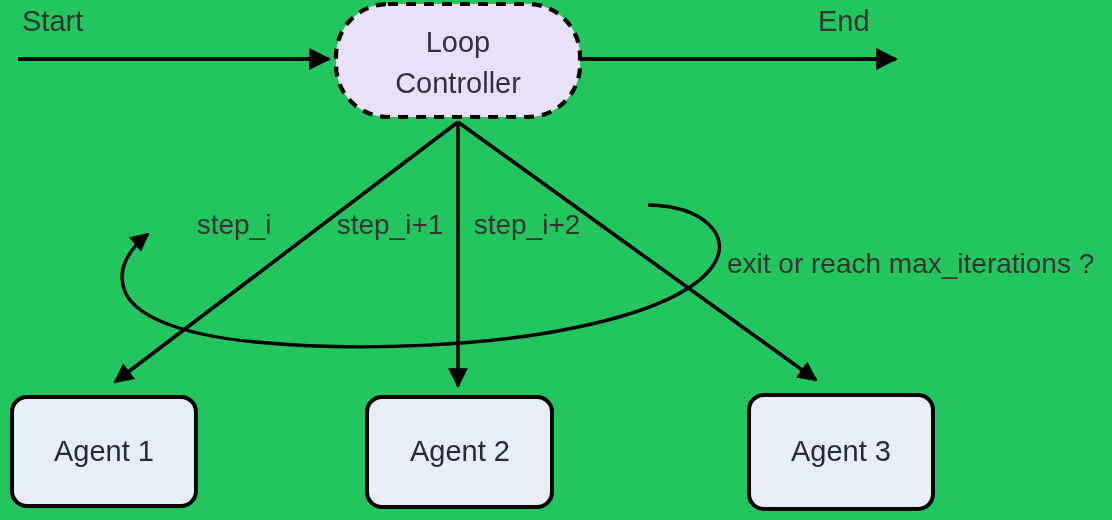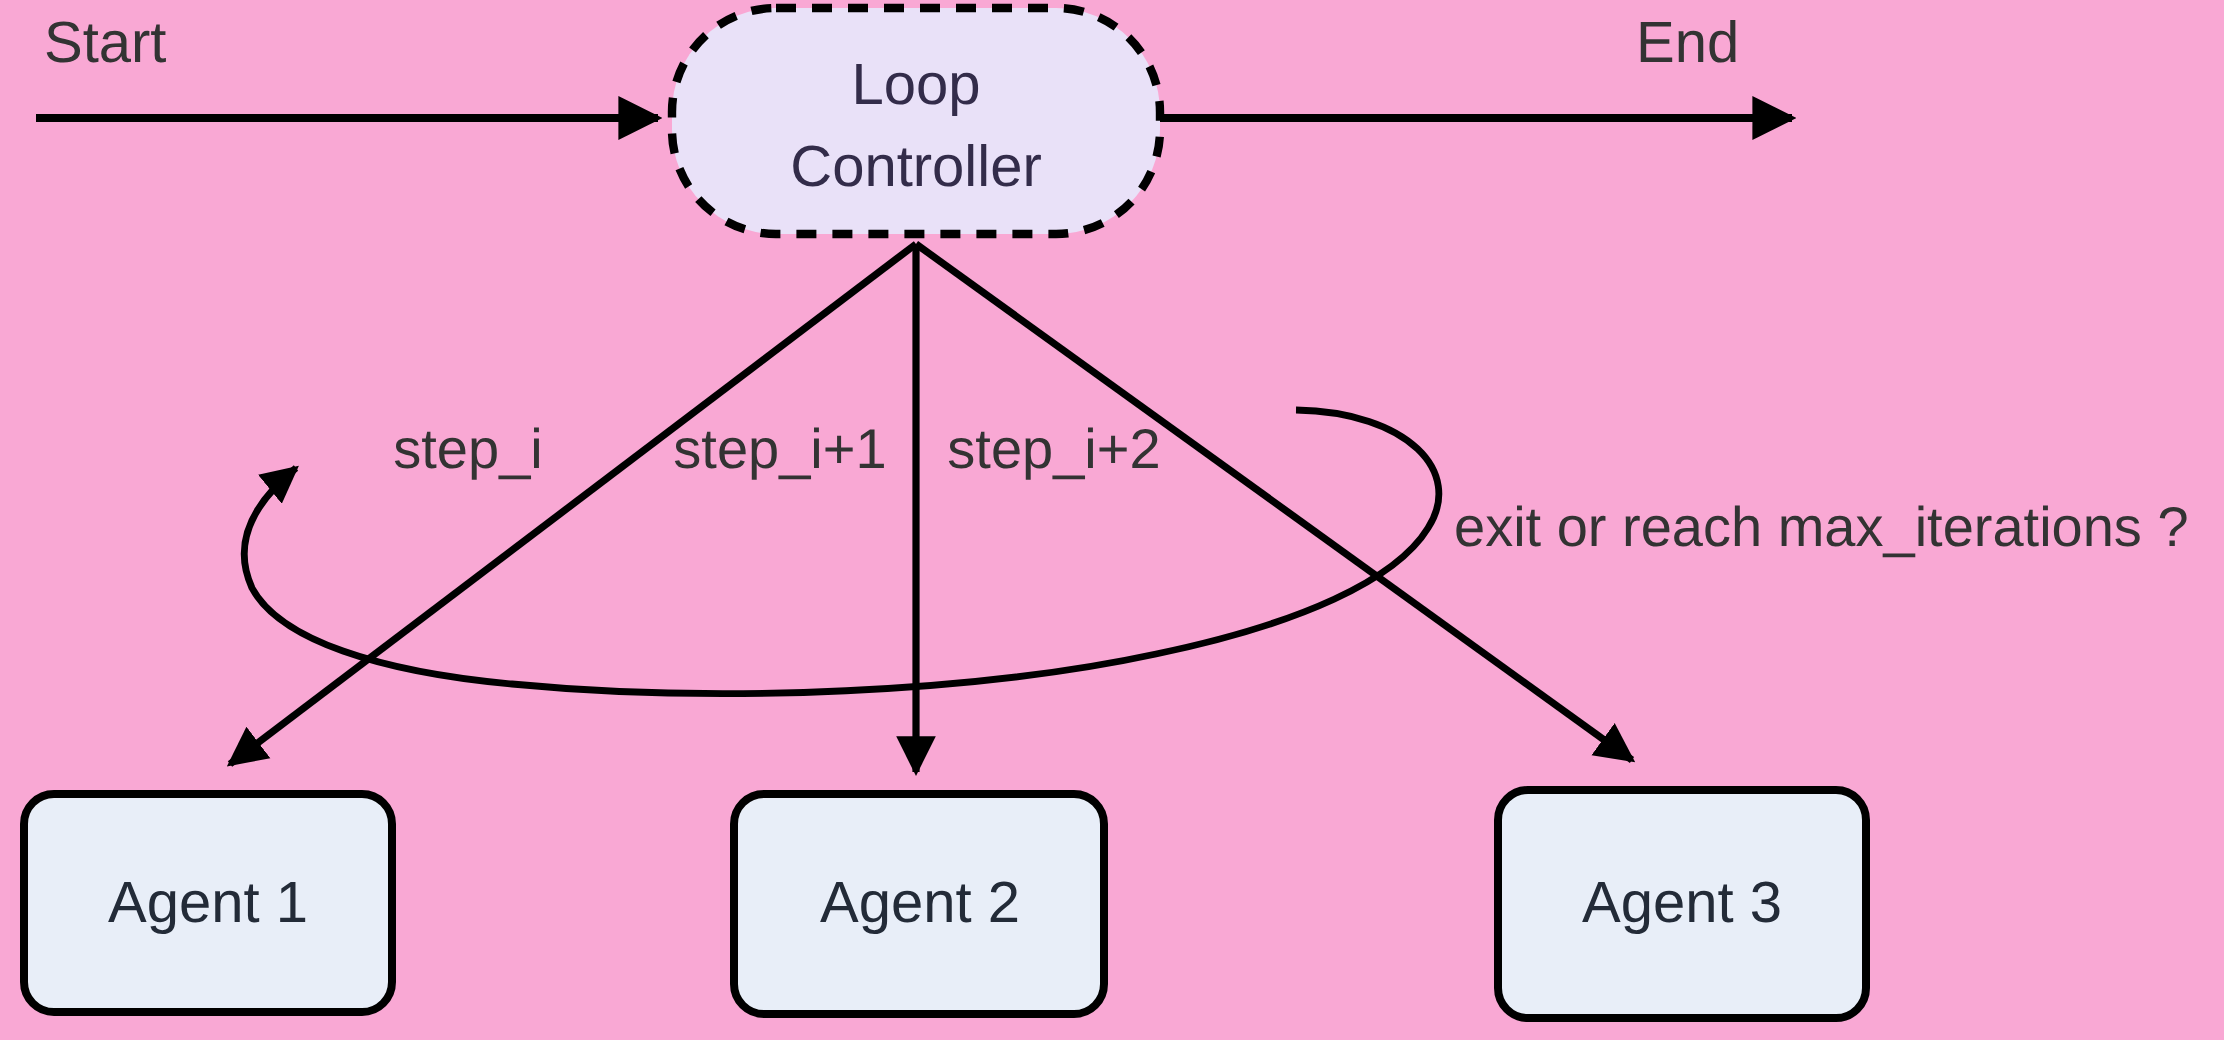--- a/index.html
+++ b/index.html
@@ -4,21 +4,21 @@
 <style>
   html, body {
     margin: 0;
     padding: 0;
     background: #ffffff;
   }
   .canvas {
     position: relative;
     width: 1112px;
     height: 520px;
-    background: #f9a8d4;
+    background: #22c55e;
     overflow: hidden;
   }
   svg.diagram {
     display: block;
     font-family: "Liberation Sans", "DejaVu Sans", sans-serif;
   }
   .node-label   { font-size: 29px; }
   .edge-label   { font-size: 28px; }
   .endpoint-label { font-size: 29px; }
   .edge-line    { fill: none; stroke-linecap: butt; }

